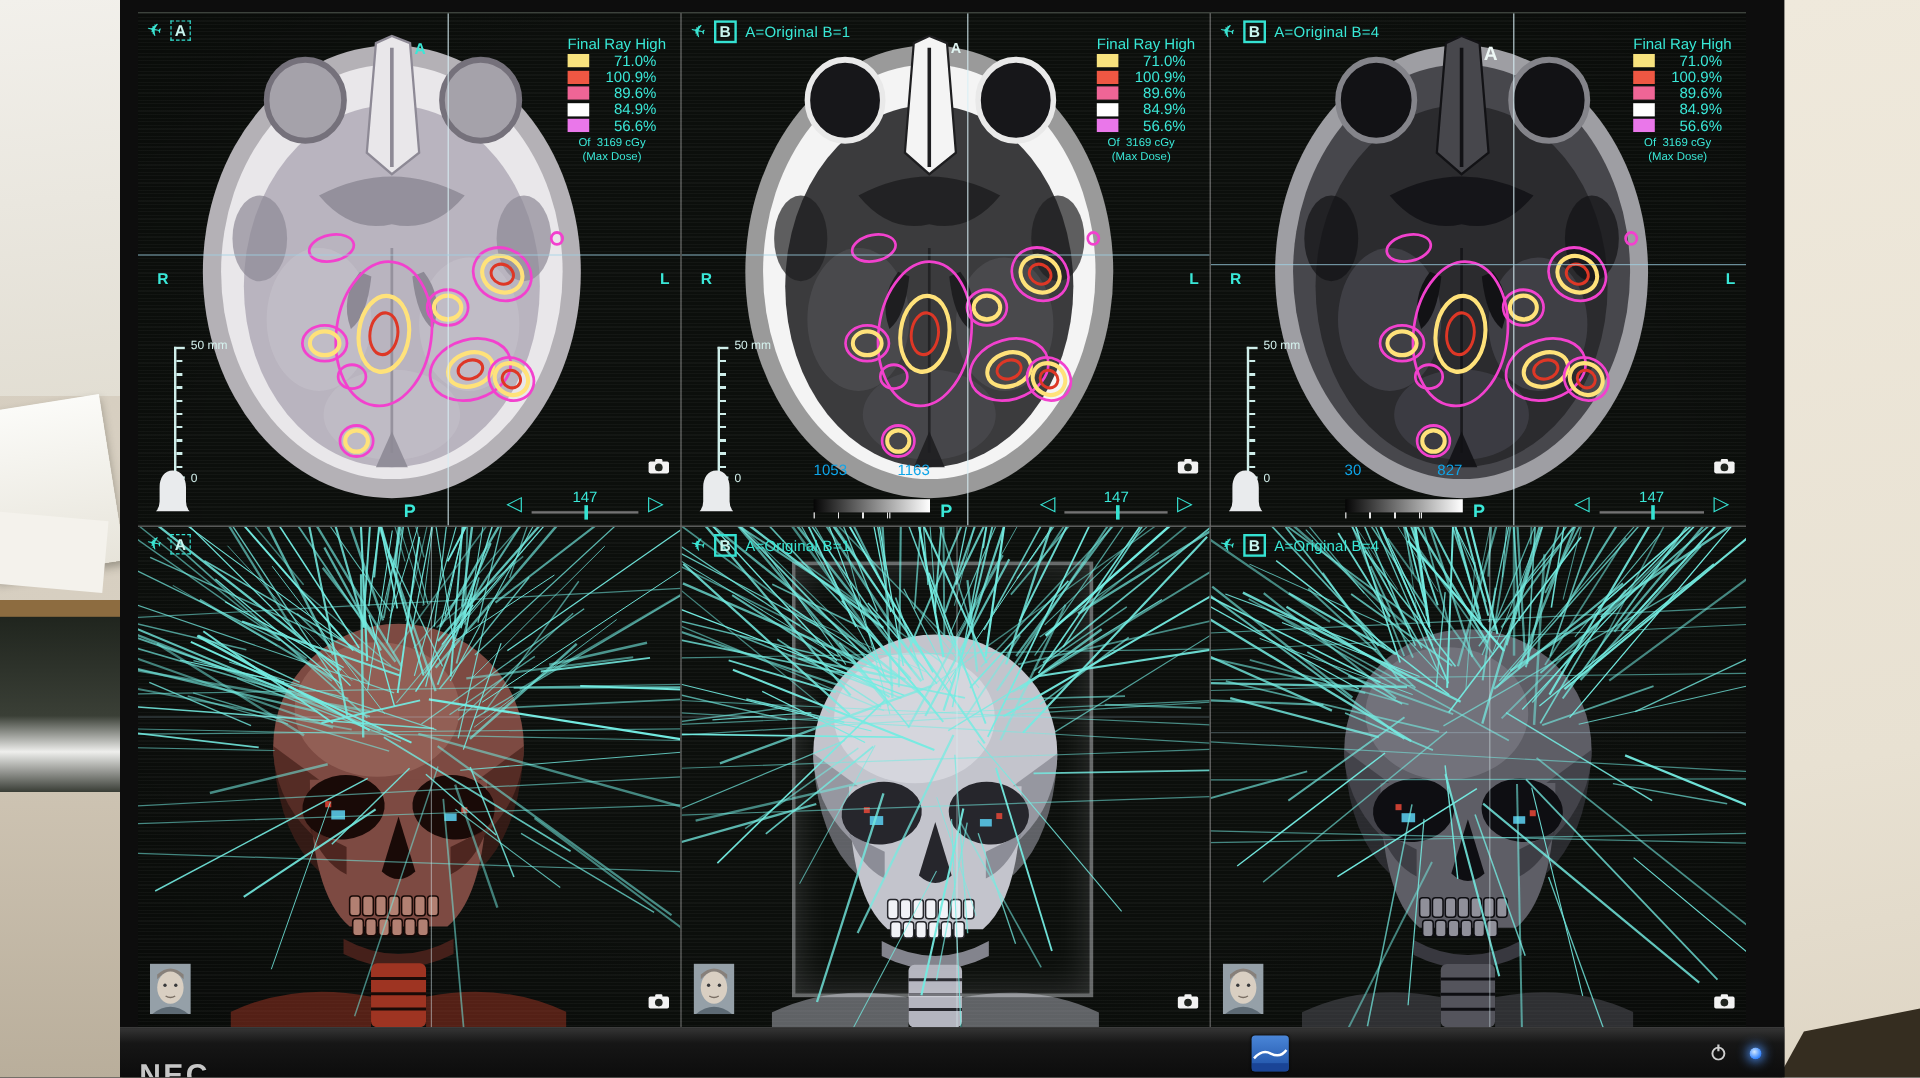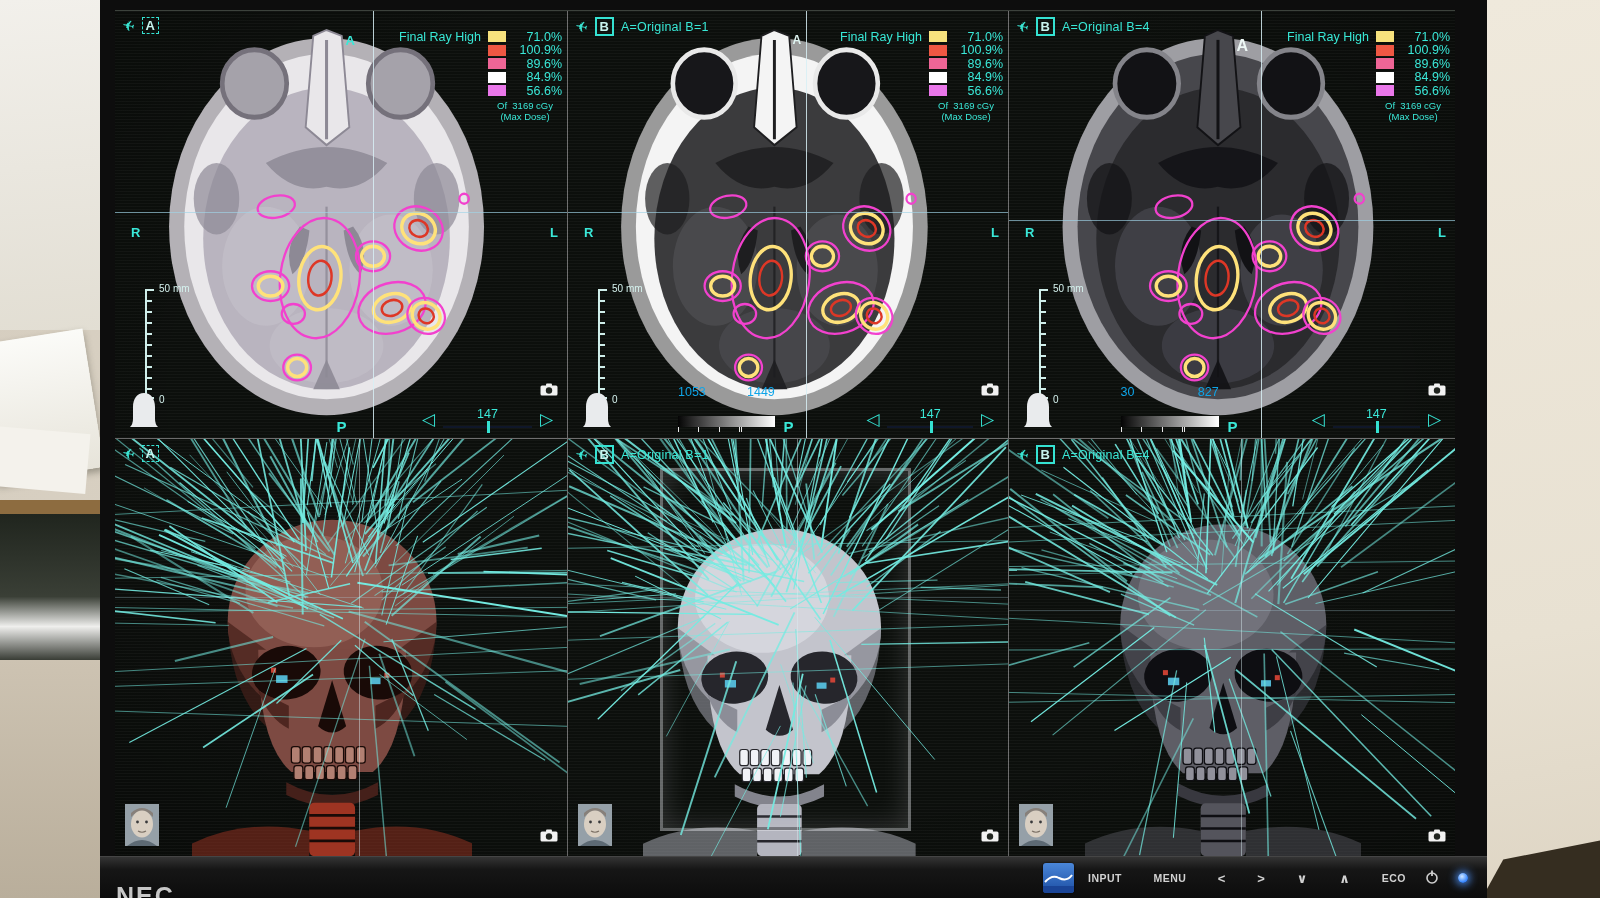--- a/index.html
+++ b/index.html
@@ -48,21 +48,21 @@
   .otop  { left:51%; top:22px; } .oleft { left:16px; top:50%; } .oright{ right:9px; top:50%; }
   .obot  { left:49%; bottom:3px; font-size:15px; }
   .p.r3 .otop { color:#eef8f6; font-size:16px; top:26px; }
   .p.r2 .otop { color:#dff4f1; font-size:12px; }
 
   .xv { position:absolute; top:0; bottom:0; width:1px; background:rgba(215,238,244,.85); z-index:4; }
   .xh { position:absolute; left:0; right:0; height:1px; background:rgba(160,212,232,.65); z-index:4; }
   .xv.dim { background:rgba(220,240,245,.45); } .xh.dim { background:rgba(180,220,235,.28); }
 
   
-  .legend { position:absolute; top:19px; right:5px; display:flex; align-items:flex-start; z-index:6; }
+  .legend { position:absolute; top:19px; right:5px; display:flex; align-items:flex-start; z-index:6;flex-direction:column; }
   .legend-title { color:#38e8d6; font-size:12.5px; margin:0 7px 0 0; white-space:nowrap; }
   .legend-row { display:flex; align-items:center; height:13.5px; justify-content:flex-end; }
   .legend-sw  { width:18px; height:11px; margin-right:6px; }
   .legend-pct { width:50px; text-align:right; color:#3ae8d8; font-size:12.5px; }
   .legend-foot{ color:#3ae8d8; font-size:9.5px; text-align:center; margin-top:2px; white-space:nowrap; }
 
   
   .ruler { position:absolute; left:30px; top:272px; width:60px; height:122px; z-index:5; }
   .ruler-bar { position:absolute; left:0; top:6px; bottom:6px; width:9px;
                border-left:2px solid #cfeeea; border-top:2px solid #cfeeea; border-bottom:2px solid #cfeeea;
@@ -74,21 +74,21 @@
   .headicon { position:absolute; left:12px; bottom:4px; z-index:5; }
   .camicon  { position:absolute; right:9px; bottom:38px; z-index:6; }
   .camicon2 { position:absolute; right:9px; bottom:10px; z-index:6; }
   .winbar { position:absolute; left:25%; bottom:6px; width:22%; z-index:5; }
   .winlabels { display:flex; justify-content:space-between; color:#0ea5e9; font-size:12.5px; margin-bottom:17px; }
   .wbar { height:11px; background:linear-gradient(to right,#050505,#fff); }
   .wticks { height:5px; border-left:1.5px solid #e8e8e8; border-right:1.5px solid #e8e8e8;
             background:repeating-linear-gradient(to right,transparent 0 31%,#e8e8e8 31% 33%) ; width:66%; }
   .slider { position:absolute; right:14px; bottom:10px; width:29%; display:flex; align-items:center; gap:8px; z-index:6; }
   .tri    { color:#35e2d2; font-size:17px; line-height:14px; }
-  .track  { position:relative; flex:1; height:2px; background:#0f172a; margin-top:14px; }
+  .track  { position:relative; flex:1; height:2px; background:#737373; margin-top:14px; }
   .thumb  { position:absolute; left:50%; top:-5px; width:3px; height:12px; background:#35e2d2; }
   .sval   { position:absolute; left:50%; top:-19px; transform:translateX(-50%); color:#3ae8d8; font-size:12.5px; }
 
   
   .slice  { position:absolute; left:4%; top:3%; width:89%; height:93%; z-index:1; }
   .lesions ellipse { fill:none; }
   .skull3d{ position:absolute; left:17%; top:5%; width:62%; height:95%; z-index:1; }
   .beamsvg{ position:absolute; inset:0; width:100%; height:100%; z-index:3; }
   .fov    { position:absolute; left:21%; top:7%; width:57%; height:87%; z-index:2;
             border:3px solid rgba(238,240,246,.40); box-shadow:inset 0 0 28px rgba(238,240,246,.18); }
@@ -371,21 +371,21 @@
             <span class="ruler-bot">0</span>
           </div>
           <span class="headicon">
             <svg width="34" height="40" viewBox="0 0 34 40">
                 <path d="M17,3 C10,3 6,9 6,17 L6,29 Q6,34 3,37 L31,37 Q28,34 28,29 L28,17 C28,9 24,3 17,3 Z" fill="#e9ebed"></path>
               </svg>
           </span>
           <div class="winbar">
             <div class="winlabels">
               <span>1053</span>
-              <span>1449</span>
+              <span>1163</span>
             </div>
             <div class="wbar"></div>
             <div class="wticks"></div>
           </div>
           <span class="camicon">
             <svg width="18" height="13" viewBox="0 0 18 13">
                 <rect x="0.5" y="2.5" width="17" height="10" rx="1.5" fill="#f2f2f2"></rect>
                 <rect x="6" y="0.5" width="6" height="3" rx="1" fill="#f2f2f2"></rect>
                 <circle cx="9" cy="7.5" r="3.2" fill="#20241f"></circle>
               </svg>
@@ -1079,29 +1079,20 @@
     </div>
 
     <div class="bezel">
       <span class="nec">NEC</span>
       <span class="estar">
         <svg width="31" height="30" viewBox="0 0 31 30">
             <path d="M2,19 Q9,11 16,15 Q24,19 29,12" stroke="#fff" stroke-width="2" fill="none"></path>
             <rect y="23" width="31" height="7" fill="#1a4496"></rect>
           </svg>
       </span>
-      <div class="controls">
-        <span class="bbtn">INPUT</span>
-        <span class="bbtn">MENU</span>
-        <span class="bbtn g">&lt;</span>
-        <span class="bbtn g">&gt;</span>
-        <span class="bbtn g">∨</span>
-        <span class="bbtn g">∧</span>
-        <span class="bbtn">ECO</span>
-      </div>
       <span class="pwr">
         <svg width="14" height="14" viewBox="0 0 14 14">
             <circle cx="7" cy="8" r="5" stroke="#cfcfcf" stroke-width="1.6" fill="none"></circle>
             <line x1="7" y1="0.5" x2="7" y2="6" stroke="#cfcfcf" stroke-width="1.8"></line>
           </svg>
       </span>
       <span class="led"></span>
     </div>
   </div>
 </div>

